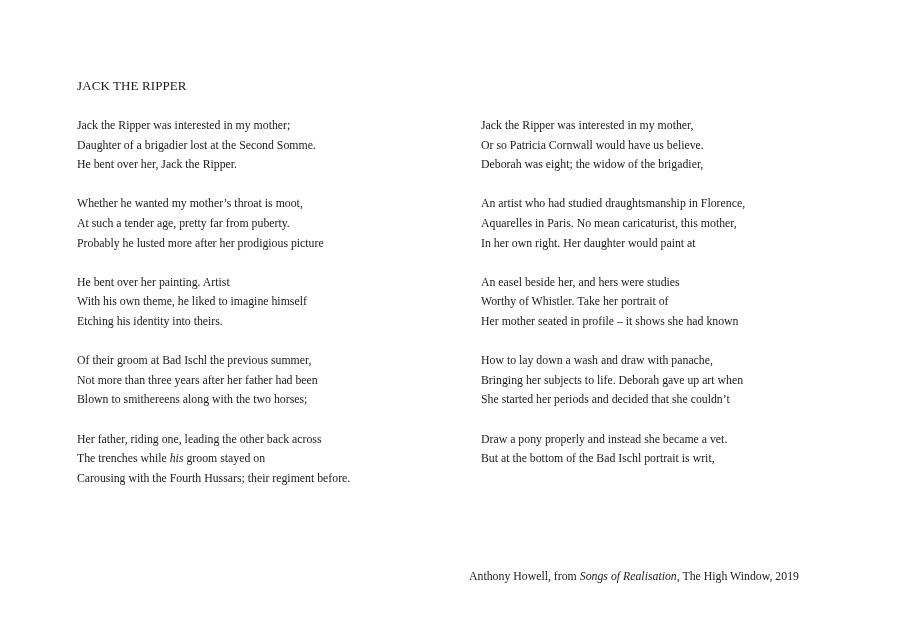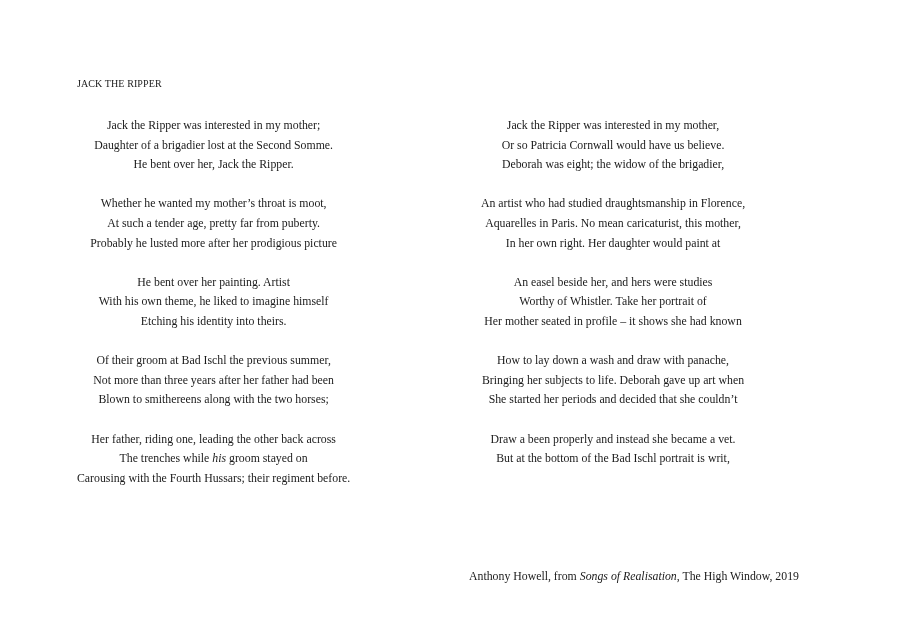--- a/index.html
+++ b/index.html
@@ -1,22 +1,22 @@
 <!DOCTYPE html>
 <html><head>
 <meta charset="utf-8">
 <style>
   html, body { margin: 0; padding: 0; background: #ffffff; }
   body { width: 900px; height: 636px; position: relative; overflow: hidden;
          font-family: "Liberation Serif", "DejaVu Serif", serif; color: #1a1a1a; }
-  .title { position: absolute; left: 77px; top: 78px; font-size: 10px; letter-spacing: 0.1px; }
+  .title { position: absolute; left: 77px; top: 78px; font-size: 13px; letter-spacing: 0.1px; }
   .col { position: absolute; top: 116px; font-size: 11.8px; }
   .col.left { left: 77px; }
   .col.right { left: 469px; margin-left: 12px; }
-  .stanza { margin: 0 0 19.6px 0; text-align: center; }
+  .stanza { margin: 0 0 19.6px 0; }
   .line { height: 19.6px; line-height: 19.6px; white-space: nowrap; }
   .credit { position: absolute; left: 469px; top: 541px; font-size: 11.8px; line-height: 19.6px; white-space: nowrap; margin-top: 26px; }
   em { font-style: italic; }
 </style>
 </head>
 <body>
 
 <div class="title">JACK THE RIPPER</div>
 
 <div class="col left">
@@ -62,18 +62,18 @@
     <div class="line">An easel beside her, and hers were studies</div>
     <div class="line">Worthy of Whistler. Take her portrait of</div>
     <div class="line">Her mother seated in profile – it shows she had known</div>
   </div>
   <div class="stanza">
     <div class="line">How to lay down a wash and draw with panache,</div>
     <div class="line">Bringing her subjects to life. Deborah gave up art when</div>
     <div class="line">She started her periods and decided that she couldn’t</div>
   </div>
   <div class="stanza">
-    <div class="line">Draw a been properly and instead she became a vet.</div>
+    <div class="line">Draw a pony properly and instead she became a vet.</div>
     <div class="line">But at the bottom of the Bad Ischl portrait is writ,</div>
   </div>
 </div>
 
 <div class="credit"><span>Anthony Howell, from </span><em>Songs of Realisation</em><span>, The High Window, 2019</span></div>
 
 </body></html>

